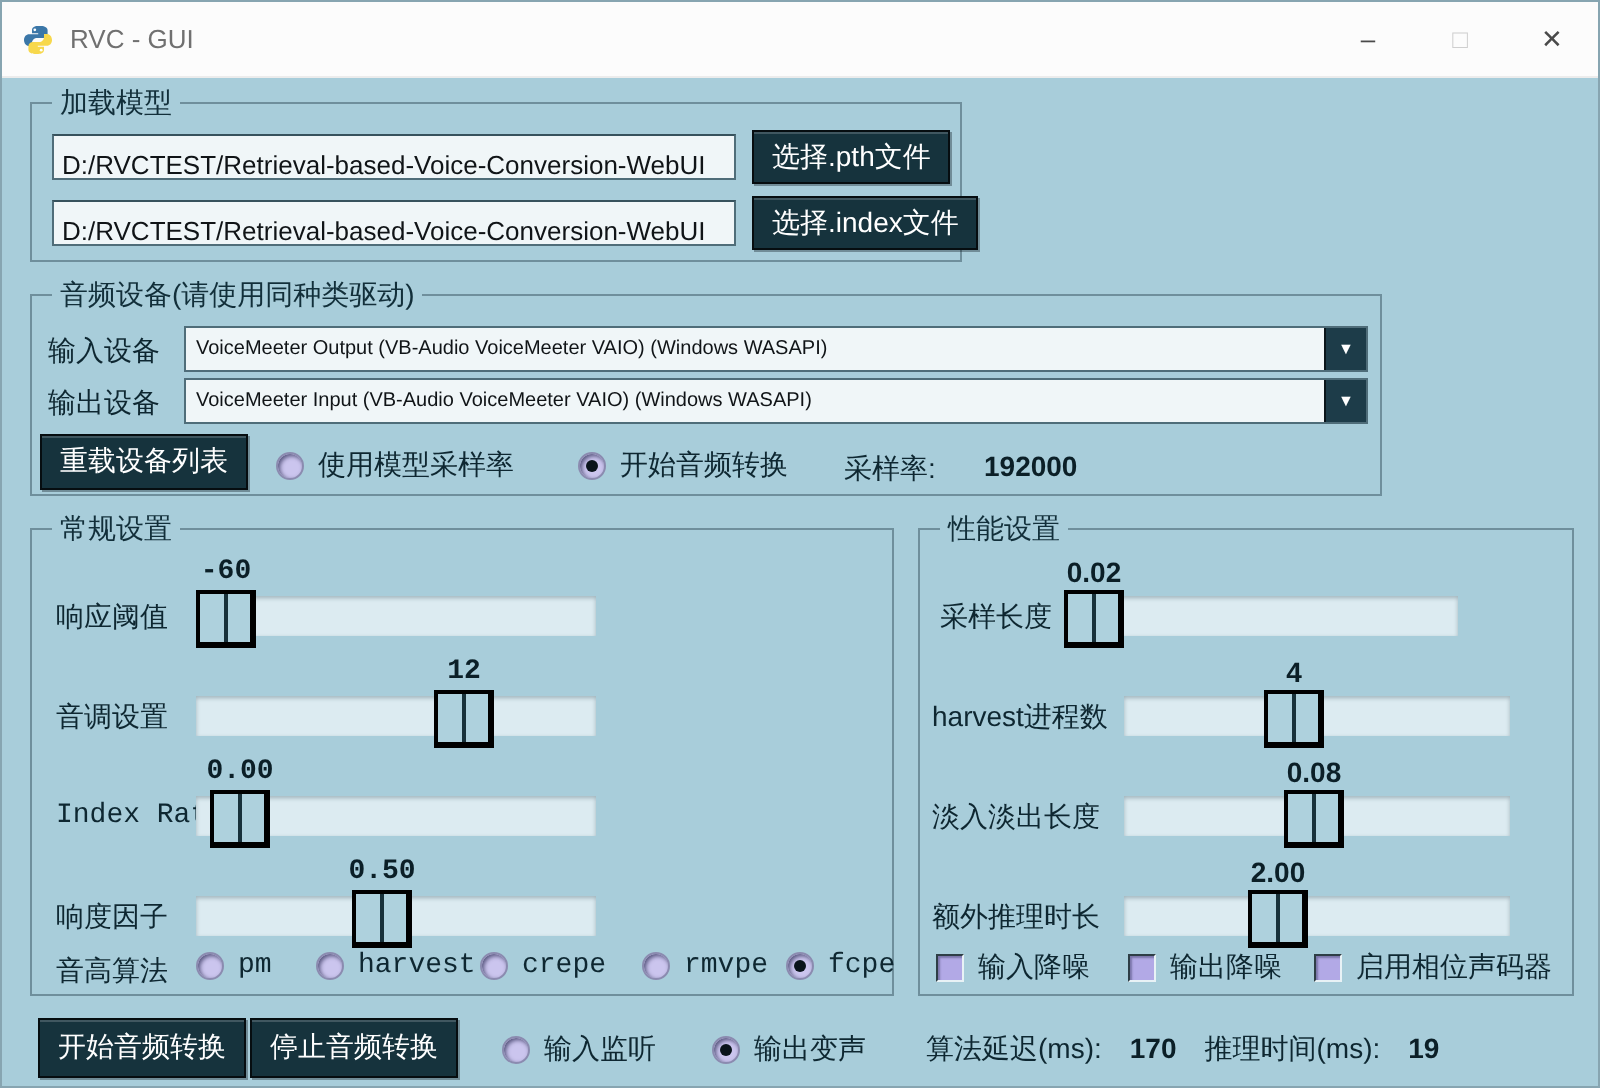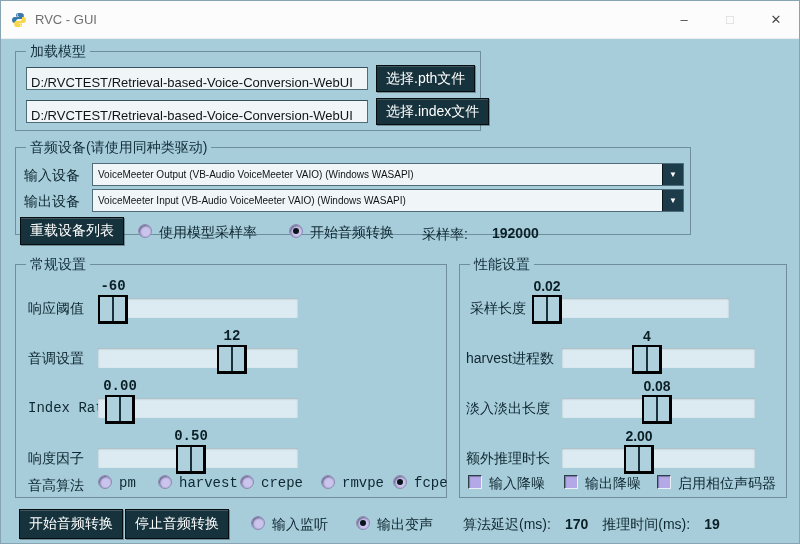--- a/index.html
+++ b/index.html
@@ -25,21 +25,21 @@
   .combo{position:absolute;background:var(--field-bg,#f0f6f8);border:1px solid #4f6d79;display:flex;align-items:stretch;box-sizing:border-box;height:23px;cursor:pointer;}
   .combo .ctext{flex:1;font-size:10px;color:#101417;padding:0 5px;white-space:nowrap;overflow:hidden;display:flex;align-items:center;}
   .combo .carrow{width:20px;background:var(--dropdown-btn-bg,#1d3c49);color:#fff;font-size:8px;display:flex;align-items:center;justify-content:center;border-left:1px solid #0a151a;flex:none;}
   
   .radio{position:relative;display:inline-block;width:14px;height:14px;border-radius:50%;background:var(--radio-fill,#cbc5ee);
          border:1px solid #8b8bb0;box-shadow:inset 1px 1px 2px rgba(40,40,80,.7);flex:none;box-sizing:border-box;cursor:pointer;}
   .radio.on::after{content:"";position:absolute;left:3px;top:3px;width:6px;height:6px;border-radius:50%;background:#0a141b;}
   .checkbox{position:relative;display:inline-block;width:14px;height:14px;background:var(--checkbox-fill,#b2a9e6);
             border-top:1px solid #2e3e46;border-left:1px solid #2e3e46;border-right:1px solid #e8f2f6;border-bottom:1px solid #e8f2f6;
             box-shadow:inset 1px 1px 1px rgba(40,40,80,.4);flex:none;box-sizing:border-box;cursor:pointer;}
-  .ritem{position:absolute;display:flex;gap:7px;font-size:14px;color:#0e2731;white-space:nowrap;}
+  .ritem{position:absolute;display:flex;align-items:center;gap:7px;font-size:14px;color:#0e2731;white-space:nowrap;}
   
   .srow{position:absolute;height:48px;}
   .strough{position:absolute;left:0;right:0;top:20px;height:20px;background:var(--trough-bg,#dcebf1);box-shadow:inset 0 1px 2px rgba(70,95,105,.4);cursor:pointer;}
   .sthumb{position:absolute;top:17px;width:30px;height:29px;background:#aed1dd;border:2px solid #000;border-right-width:3px;border-bottom-width:3px;box-sizing:border-box;cursor:pointer;}
   .sthumb::before{content:"";position:absolute;left:50%;top:0;bottom:0;width:2px;margin-left:-1px;background:#18313a;}
   .sval{position:absolute;top:0;width:60px;text-align:center;font-size:14px;font-weight:700;color:#0b1f27;}
   
   .stats{position:absolute;display:flex;align-items:flex-start;gap:14px;font-size:14px;color:#0e2731;white-space:nowrap;}
   .statnum{font-weight:700;color:#0b1f27;}
 </style>
@@ -64,21 +64,21 @@
   </div>
 
   <div class="group" style="left:14px;top:50px;width:466px;height:80px;">
     <span class="gtitle">加载模型</span>
     <div class="pathfield" style="left:10px;top:15px;width:342px;">D:/RVCTEST/Retrieval-based-Voice-Conversion-WebUI</div>
     <div class="darkbtn" style="left:360px;top:13px;">选择.pth文件</div>
     <div class="pathfield" style="left:10px;top:48px;width:342px;">D:/RVCTEST/Retrieval-based-Voice-Conversion-WebUI</div>
     <div class="darkbtn" style="left:360px;top:46px;">选择.index文件</div>
   </div>
 
-  <div class="group" style="left:14px;top:146px;width:676px;height:88px;">
+  <div class="group" style="left:14px;top:146px;width:676px;height:101px;">
     <span class="gtitle">音频设备(请使用同种类驱动)</span>
     <span class="label" style="left:8px;top:19px;">输入设备</span>
     <div class="combo" style="left:76px;top:15px;width:592px;">
       <span class="ctext">VoiceMeeter Output (VB-Audio VoiceMeeter VAIO) (Windows WASAPI)</span>
       <span class="carrow">▼</span>
     </div>
     <span class="label" style="left:8px;top:45px;">输出设备</span>
     <div class="combo" style="left:76px;top:41px;width:592px;">
       <span class="ctext">VoiceMeeter Input (VB-Audio VoiceMeeter VAIO) (Windows WASAPI)</span>
       <span class="carrow">▼</span>

